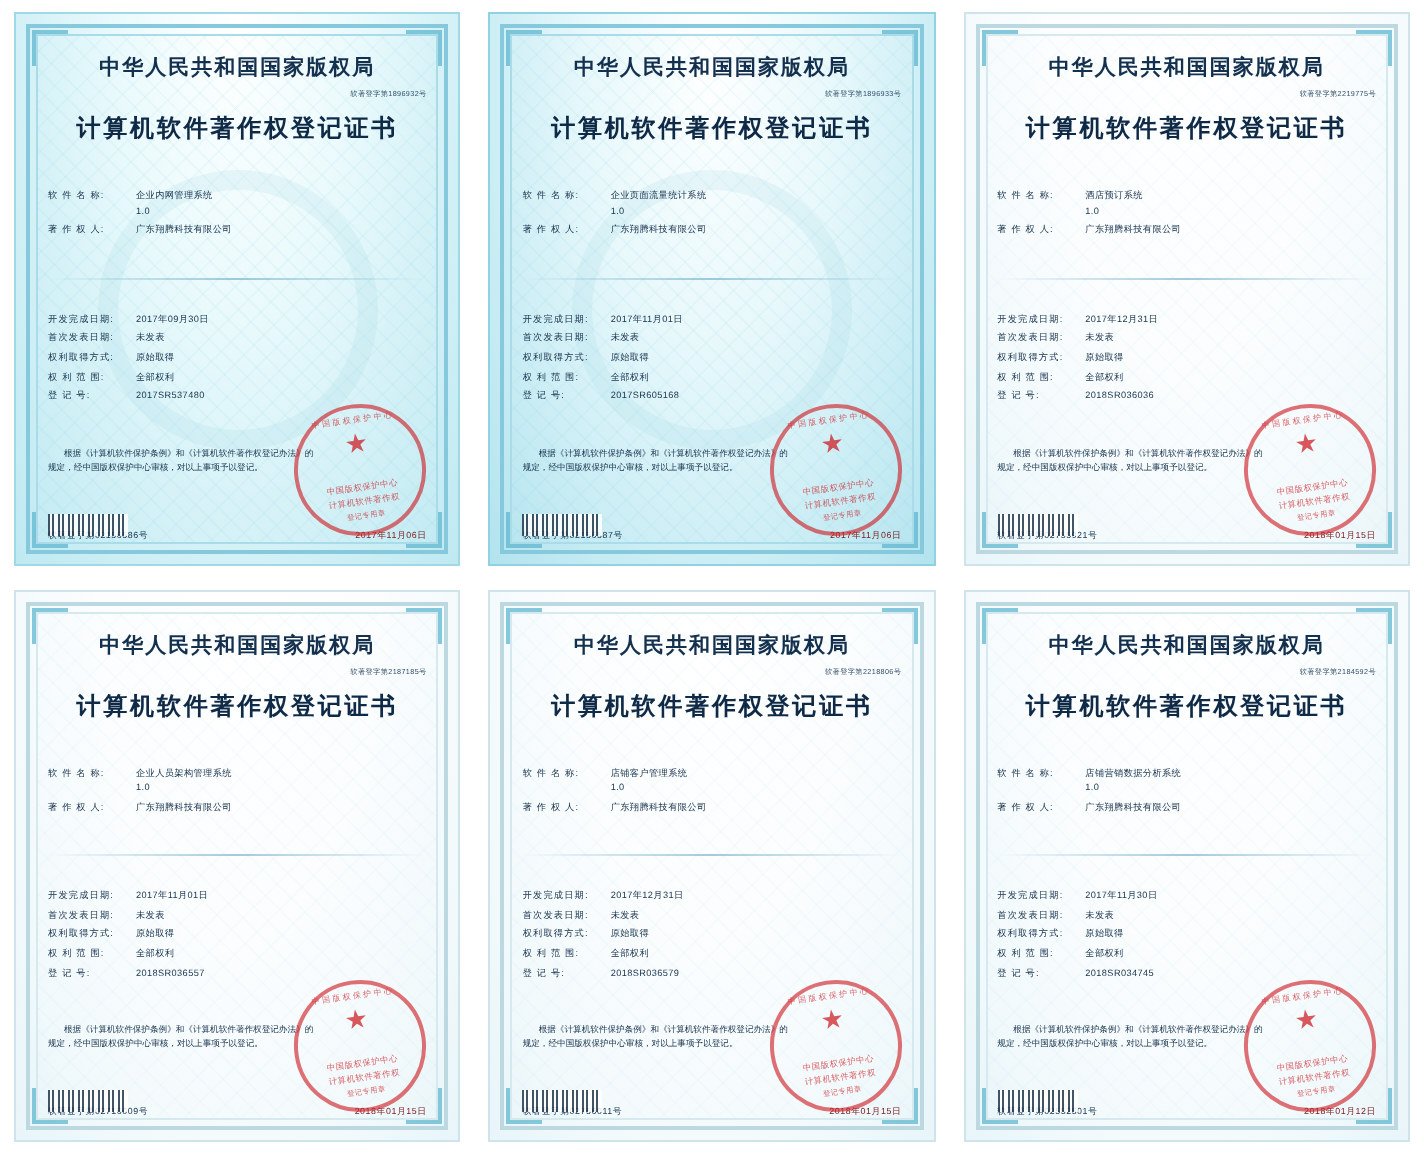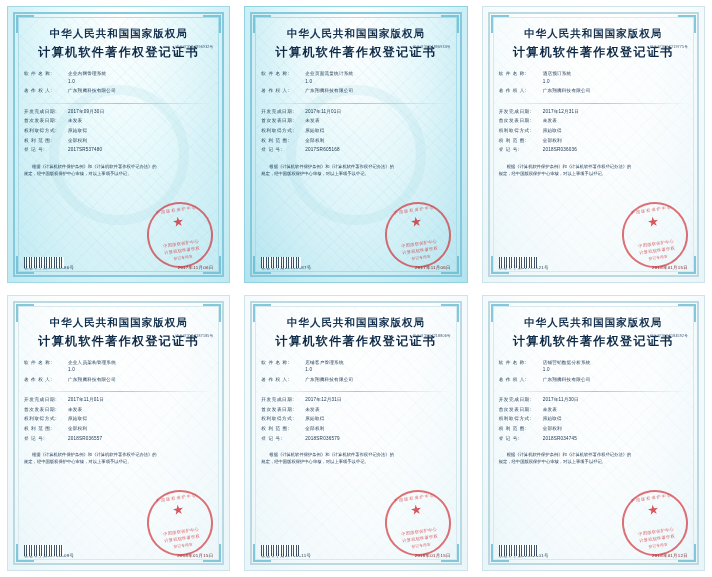--- a/index.html
+++ b/index.html
@@ -66,21 +66,21 @@
   .corner.tl{left:8px;top:8px;border-right:none;border-bottom:none;}
   .corner.tr{right:8px;top:8px;border-left:none;border-bottom:none;}
   .corner.bl{left:8px;bottom:8px;border-right:none;border-top:none;}
   .corner.br{right:8px;bottom:8px;border-left:none;border-top:none;}
 
   .inner{
     position:relative;
     height:100%;
     box-sizing:border-box;
     padding:14px 16px 10px 16px;
-    display:flex;flex-direction:column;
+    display:flex;flex-direction:column;gap:12px;
   }
   .gov-title{
     text-align:center;
     font-size:10.5px;
     letter-spacing:1px;
     font-weight:bold;
     color:#14304f;
     margin:6px 0 3px 0;
     font-family:"DejaVu Sans",sans-serif;
   }

